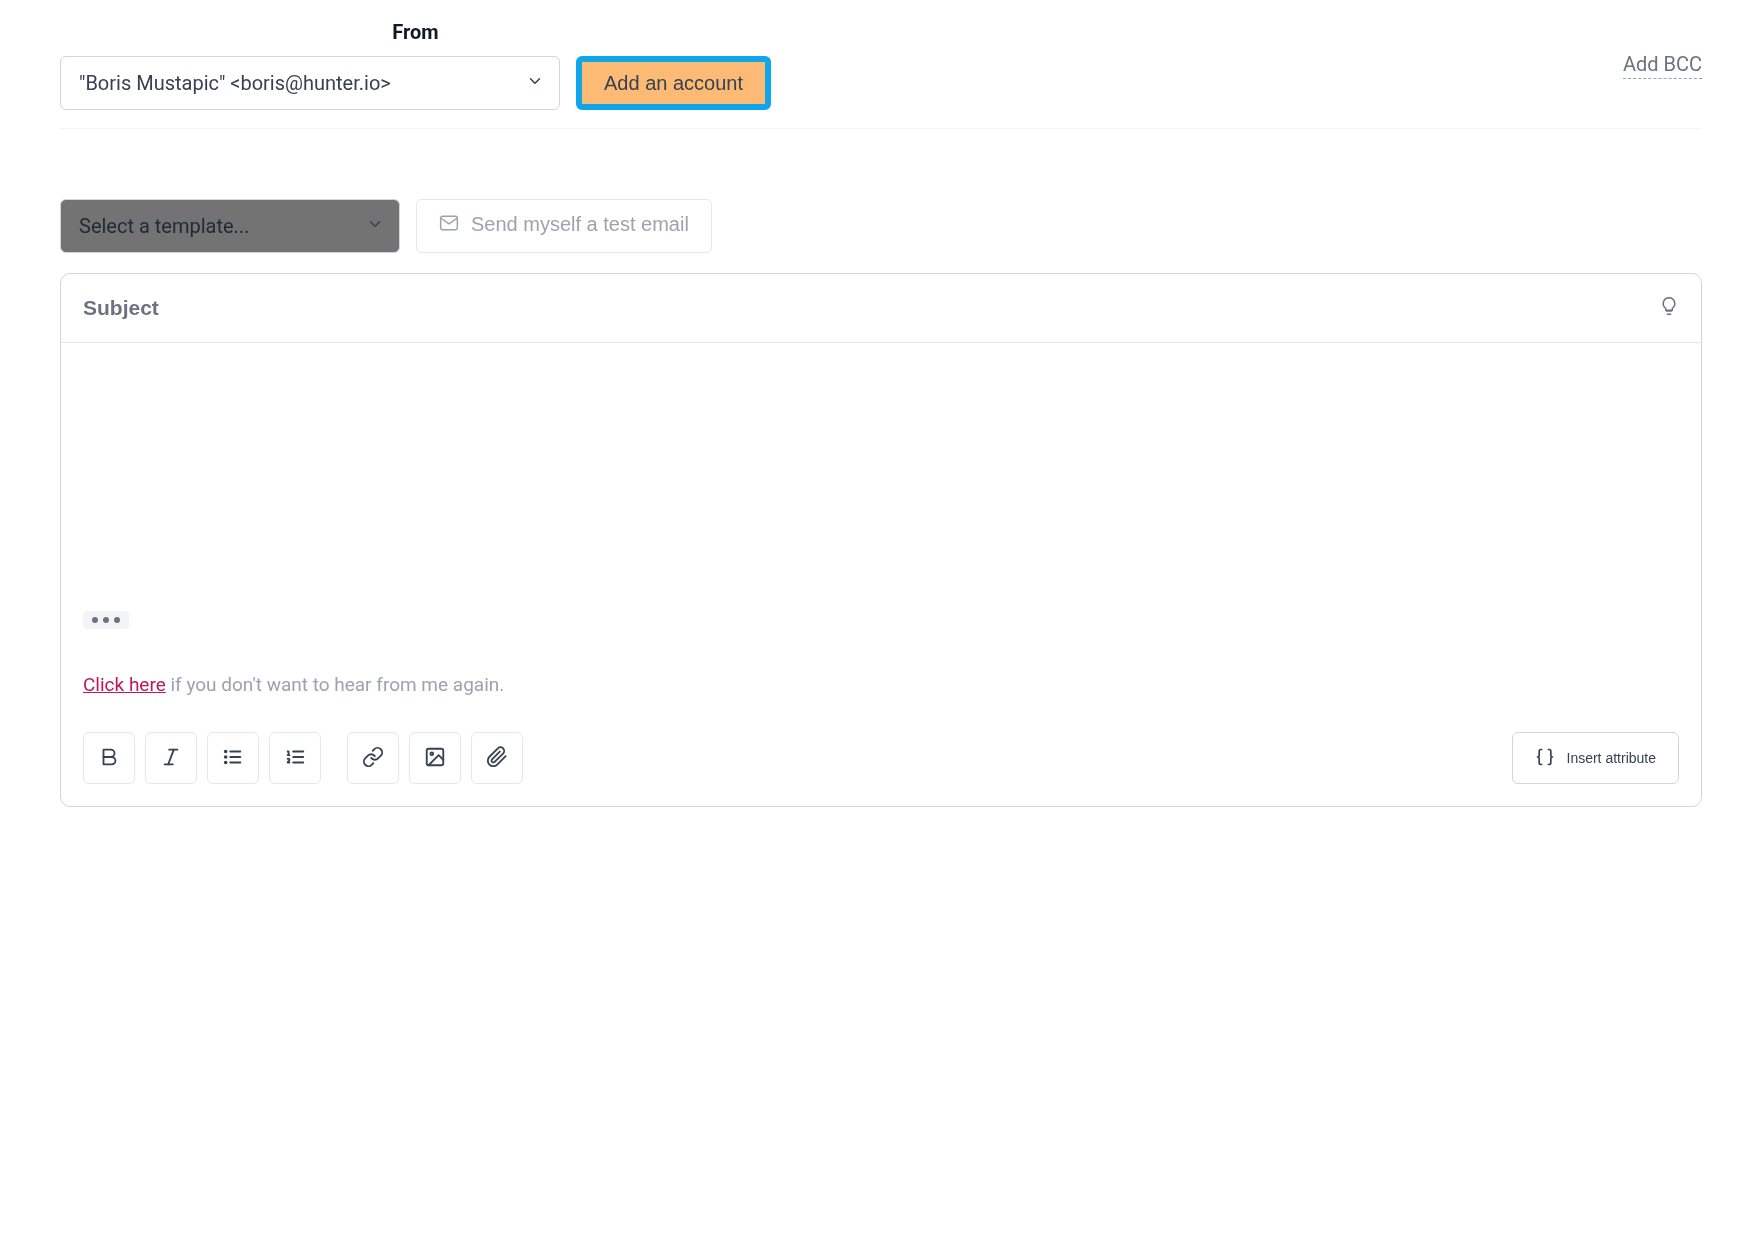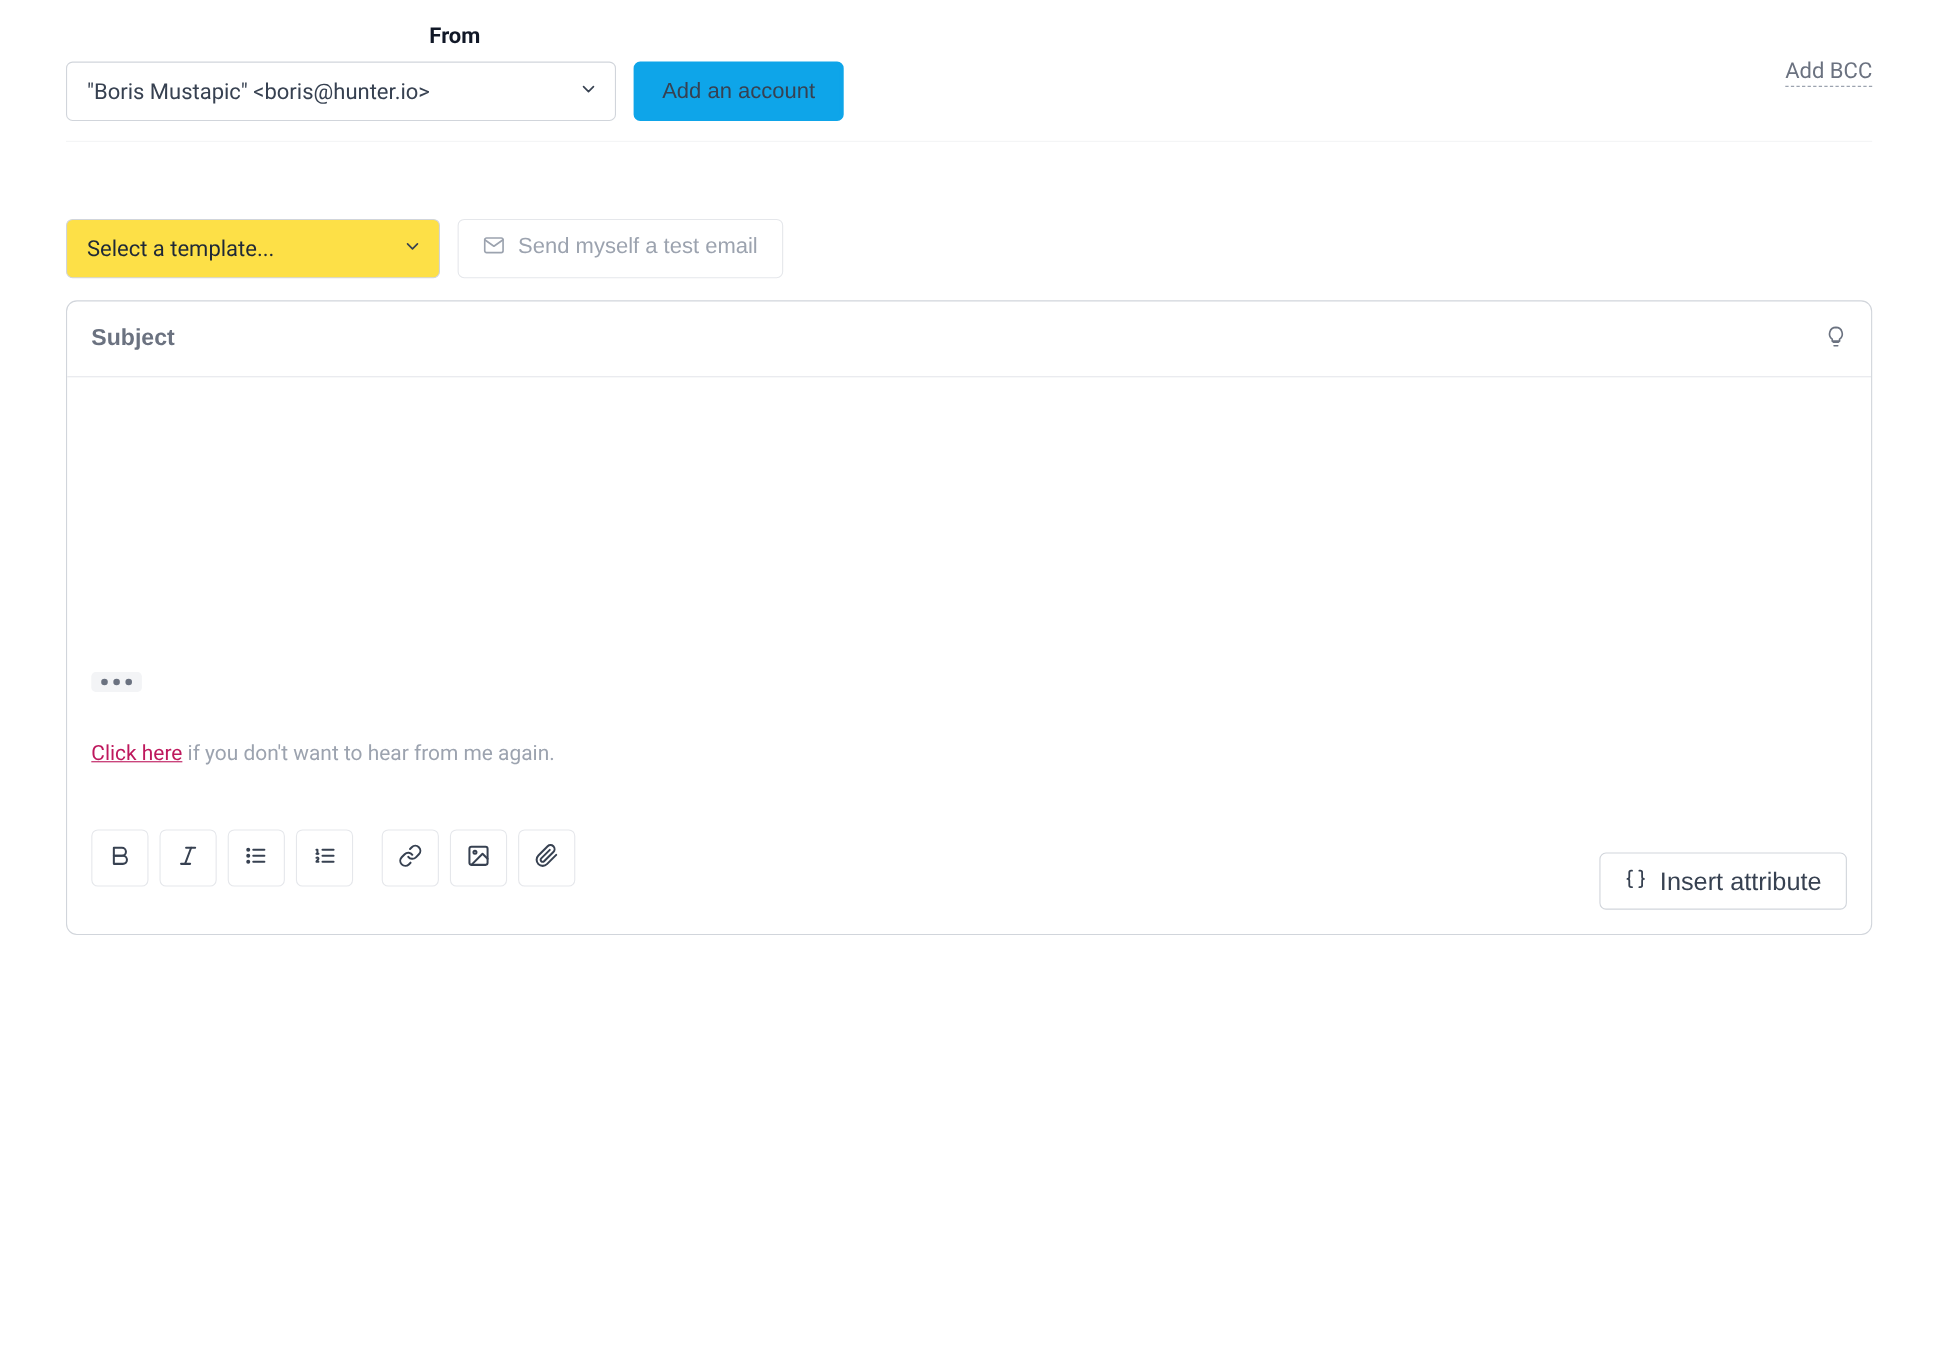--- a/index.html
+++ b/index.html
@@ -55,26 +55,26 @@
       height: 54px;
     }
     .chevron-down {
       position: absolute;
       right: 16px;
       top: 50%;
       transform: translateY(-50%);
       pointer-events: none;
     }
     .btn {
-      border: 4px solid #0ea5e9;
+      border: 6px solid #0ea5e9;
       border-radius: 6px;
       padding: 14px 22px;
       font-size: 20px;
       color: #374151;
-      background: #0ea5e9;
+      background: #fdba74;
       cursor: pointer;
       height: 54px;
       display: inline-flex;
       align-items: center;
       gap: 10px;
     }
     .add-bcc {
       margin-left: auto;
       color: #6b7280;
       font-size: 20px;
@@ -92,21 +92,21 @@
       display: flex;
       gap: 16px;
       margin-bottom: 20px;
     }
     .template-select {
       border: 1px solid #d1d5db;
       border-radius: 6px;
       padding: 13px 48px 13px 18px;
       font-size: 20px;
       color: #1f2937;
-      background: #fde047;
+      background: #737373;
       min-width: 340px;
       cursor: pointer;
       position: relative;
       height: 54px;
       display: flex;
       align-items: center;
     }
     .test-email-btn {
       border: 1px solid #e5e7eb;
       border-radius: 6px;
@@ -210,28 +210,27 @@
     }
     .tool-spacer-sm {
       width: 6px;
     }
     .insert-attr-btn {
       margin-left: auto;
       border: 1px solid #d1d5db;
       border-radius: 6px;
       padding: 0 22px;
       height: 52px;
-      font-size: 23px;
+      font-size: 14px;
       color: #374151;
       background: #fff;
       cursor: pointer;
       display: inline-flex;
       align-items: center;
       gap: 12px;
-      margin-top: 43px;
     }
   </style>
 </head>
 <body>
 
 <div class="from-row">
   <div class="from-left">
     <label class="from-label">From</label>
     <div class="from-controls">
       <div class="select-wrapper">

